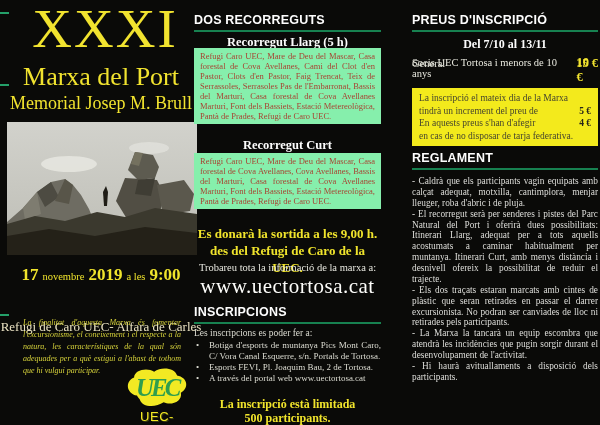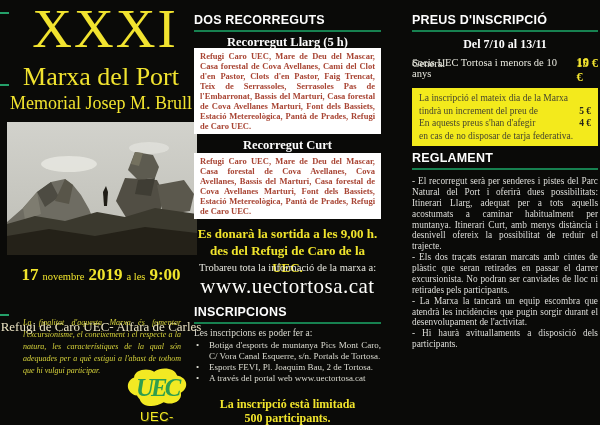--- a/index.html
+++ b/index.html
@@ -24,22 +24,22 @@
            font-size:8px;line-height:1.5;text-align:justify;}
   .logo{position:absolute;top:366px;right:6px;width:78px;text-align:center;}
   .logo-label{color:#f2e923;font-family:"Liberation Sans",sans-serif;font-size:13px;font-weight:normal;
               letter-spacing:.5px;text-shadow:1px 1px 0 #3a3a10;margin-top:-3px;}
   .dash{position:absolute;left:0;width:9px;height:2px;background:#24a069;}
 
   
   .heading{font-family:"Liberation Sans",sans-serif;font-size:12.5px;font-weight:bold;color:#fdfdfd;
            letter-spacing:.2px;}
   .grule{height:2px;background:#178150;}
-  .ybox{background:#ffffff;color:#a84433;font-size:8.5px;line-height:1.18;text-align:justify;
-        padding:3px 6px;font-weight:bold;}
+  .ybox{background:#86efac;color:#a84433;font-size:8.5px;line-height:1.18;text-align:justify;
+        padding:3px 6px;}
 
   
   .route-title{text-align:center;color:#fdfdfd;font-weight:bold;font-size:12.5px;}
   .start{text-align:center;color:#f0e42c;font-weight:bold;font-size:13px;line-height:1.3;}
   .find{text-align:center;color:#e7e7df;font-size:10.5px;}
   .website{text-align:center;color:#fdfdfa;font-size:21px;letter-spacing:.5px;}
   .intro{color:#ddddd3;font-size:9.5px;}
   .bullets{color:#ddddd3;font-size:9px;line-height:1.22;}
   .bullet{display:flex;}
   .bullet .dot{width:13px;flex:none;text-align:left;padding-left:2px;}
@@ -185,18 +185,19 @@
       <span>En aquests preus s'han d'afegir</span>
       <span class="sprice">4 €</span>
     </div>
     <div>en cas de no disposar de tarja federativa.</div>
   </div>
 
   <div class="abs heading" style="top:151px">REGLAMENT</div>
   <div class="abs grule" style="top:168px"></div>
 
   <div class="abs rules" style="top:176px">
+    <p>- Caldrà que els participants vagin equipats amb calçat adequat, motxilla, cantimplora, menjar lleuger, roba d'abric i de pluja.</p>
     <p>- El recorregut serà per senderes i pistes del Parc Natural del Port i oferirà dues possibilitats: Itinerari Llarg, adequat per a tots aquells acostumats a caminar habitualment per muntanya. Itinerari Curt, amb menys distància i desnivell ofereix la possibilitat de reduir el trajecte.</p>
     <p>- Els dos traçats estaran marcats amb cintes de plàstic que seran retirades en passar el darrer excursionista. No podran ser canviades de lloc ni retirades pels participants.</p>
     <p>- La Marxa la tancarà un equip escombra que atendrà les incidències que pugin sorgir durant el desenvolupament de l'activitat.</p>
     <p>- Hi haurà avituallaments a disposició dels participants.</p>
   </div>
 </div>
 
 </body></html>

